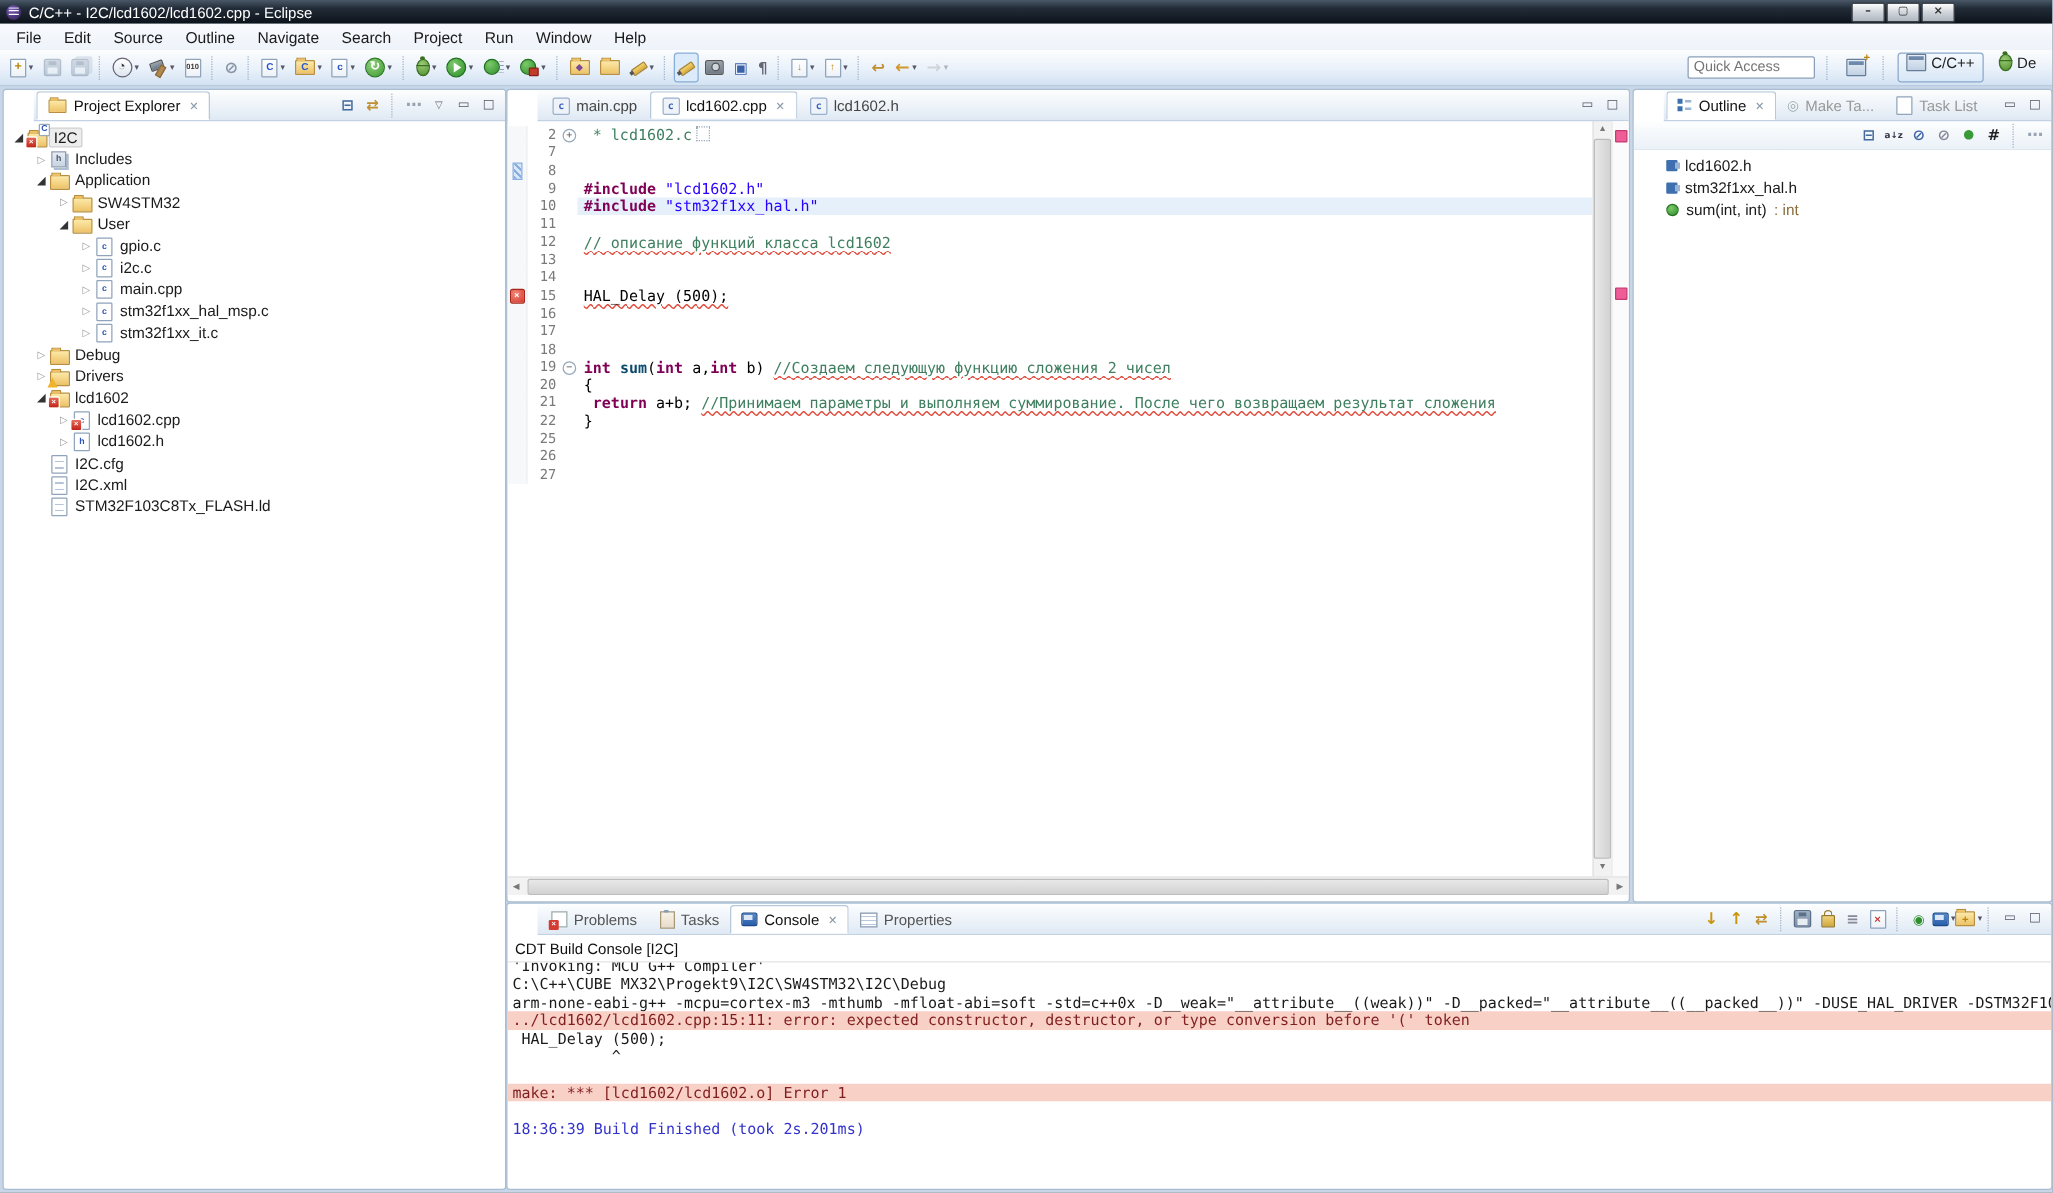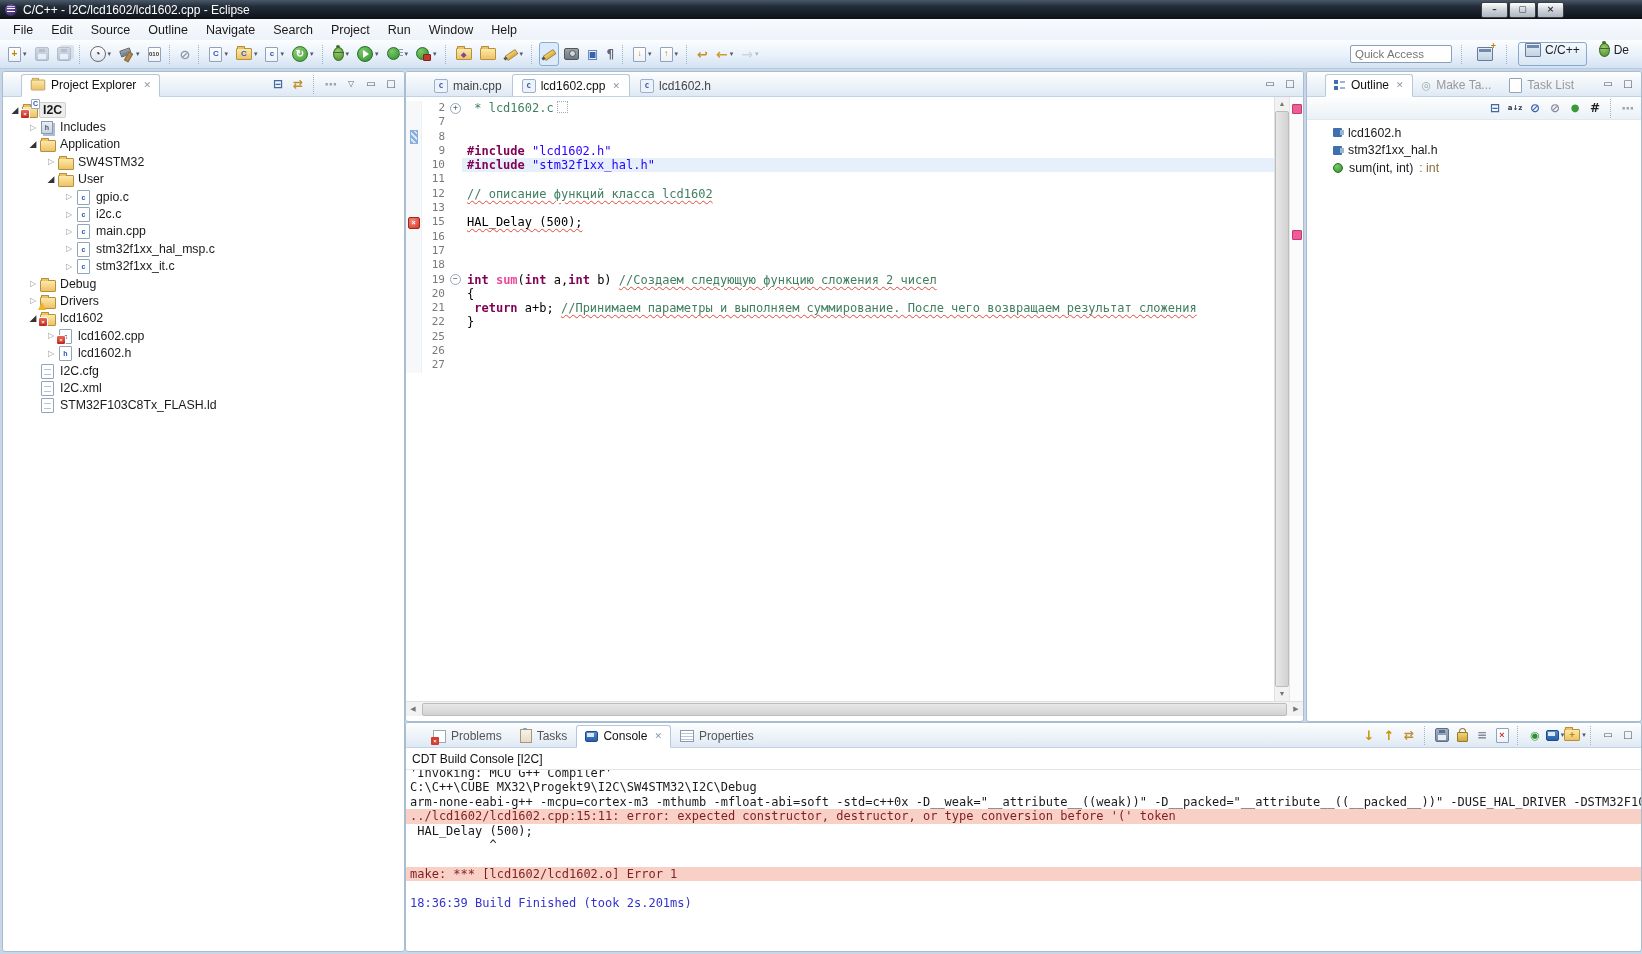--- a/index.html
+++ b/index.html
@@ -78,60 +78,60 @@
   .i-incline::after{content:"";position:absolute;right:-2px;top:2px;width:4px;height:5px;background:#9ab4d4;}
   .i-method{width:8px;height:8px;border-radius:50%;background:radial-gradient(circle at 35% 30%,#7cc96a,#2f8f2a);border:1px solid #25701f;}
 
   
   .panel{position:absolute;background:#fff;border:1px solid #a9bdd1;border-radius:3px;overflow:hidden;}
   #explorer{left:2px;top:71px;width:401px;height:879px;}
   #editor{left:405px;top:71px;width:897px;height:649px;}
   #outline{left:1306px;top:71px;width:334px;height:649px;}
   #console{left:405px;top:722px;width:1235px;height:228px;}
 
-  .tabbar{height:24px;background:linear-gradient(#fdfefe,#dfe9f4);border-bottom:1px solid #c2d2e2;display:flex;align-items:center;padding-left:18px;position:relative;}
+  .tabbar{height:24px;background:linear-gradient(#fdfefe,#dfe9f4);border-bottom:1px solid #c2d2e2;display:flex;align-items:flex-start;padding-left:2px;position:relative;margin-left:24px;}
   .vtab{display:flex;align-items:center;gap:5px;height:21px;padding:0 8px;font-size:12px;color:#555;position:relative;top:1px;border:1px solid transparent;white-space:nowrap;}
   .vtab.active{background:#fff;border-color:#b6c8da;border-bottom-color:#fff;border-radius:3px 3px 0 0;color:#111;}
   .vtab.dim{color:#999;}
   .tclose{font-size:9px;color:#8a99a8;margin-left:2px;}
   .corner{position:absolute;right:4px;top:3px;display:flex;gap:2px;align-items:center;height:18px;}
   .cbtn{display:inline-flex;align-items:center;justify-content:center;width:18px;height:18px;border-radius:2px;}
 
   
   .tree{padding-top:4px;font-size:12.3px;color:#1a1a1a;}
   .trow{display:flex;align-items:center;height:17.4px;}
   .tw{width:12px;text-align:center;font-size:8px;color:#999;flex:none;}
   .tw.open{color:#333;font-size:9px;}
   .t-ic{width:17px;height:16px;position:relative;display:inline-block;flex:none;margin-right:4px;}
   .t-folder{position:absolute;left:1px;top:4px;}
   .f-doc{position:absolute;left:2px;top:1px;width:11px;height:13px;background:#fff;border:1px solid #90a4bb;border-radius:1px;font:bold 7px/13px "Liberation Sans",sans-serif;color:#2a56b8;text-align:center;}
   .f-lines{background:repeating-linear-gradient(#fff 0 2px,#b6c4d6 2px 3px,#fff 3px 5px) center/7px 9px no-repeat,#fff;}
   .badge-c{position:absolute;right:-2px;top:-3px;font:bold 7px/8px "Liberation Sans",sans-serif;color:#2a56b8;background:#fff;border:1px solid #9ab;padding:0 1px;border-radius:1px;}
   .t-inc{position:absolute;left:2px;top:2px;}
   .ov-e{position:absolute;left:-1px;bottom:-1px;width:8px;height:8px;background:linear-gradient(#e66a5a,#c22318);border:1px solid #fff;border-radius:2px;color:#fff;font:bold 6px/8px "Liberation Sans",sans-serif;text-align:center;}
   .ov-w{position:absolute;left:-1px;bottom:-1px;width:0;height:0;border-left:4px solid transparent;border-right:4px solid transparent;border-bottom:8px solid #f0b429;}
-  .sel-box{border:1px solid #cfcfcf;background:#ededed;border-radius:2px;padding:0 3px;margin-left:-3px;font-weight:bold;}
+  .sel-box{border:1px solid #cfcfcf;background:#ededed;border-radius:2px;padding:0 3px;margin-left:-3px;}
   .tlabel{white-space:nowrap;}
 
   
   .etab{display:flex;align-items:center;gap:5px;height:21px;padding:0 9px;font-size:12px;color:#444;position:relative;top:1px;border:1px solid transparent;border-bottom:none;}
   .etab.active{background:#fff;border-color:#b6c8da;border-radius:3px 3px 0 0;color:#111;}
   .editor-body{display:flex;height:604px;}
   .code-area{flex:1;overflow:hidden;padding-top:4px;background:#fff;}
   .cl{display:flex;align-items:center;height:14.3px;}
   .ann{width:15px;flex:none;background:#f6f8fa;border-right:1px solid #eceff3;height:100%;display:flex;align-items:center;justify-content:center;}
   .ln{width:23px;flex:none;text-align:right;color:#7a7a7a;font:11px/14.3px "DejaVu Sans Mono",monospace;padding-right:4px;}
   .fd{width:13px;flex:none;display:flex;align-items:center;justify-content:center;}
   .fold{width:9px;height:9px;border:1px solid #97a8bb;border-radius:50%;background:#fff;color:#556;font:8px/8px "DejaVu Sans Mono",monospace;text-align:center;}
   .code{flex:1;font:12px/14.3px "DejaVu Sans Mono",monospace;white-space:pre;color:#000;padding-left:5px;}
   .cl.cur .code{background:#e6f0fb;}
   .s-kw{color:#7f0055;font-weight:bold;}
   .s-str{color:#2a00ff;}
   .s-cmt{color:#3f7f5f;}
-  .s-fn{font-weight:bold;color:#ec4899;}
+  .s-fn{font-weight:bold;color:#0c4a6e;}
   .s-sp{text-decoration:underline;text-decoration-style:wavy;text-decoration-color:#e04a3a;text-decoration-thickness:1px;text-underline-offset:2px;}
   .foldbox{display:inline-block;width:9px;height:10px;border:1px dotted #9aabbc;margin-left:3px;vertical-align:-1px;}
   .ann-err{width:10px;height:10px;background:radial-gradient(circle at 35% 30%,#f08a7a,#d8362a);border:1px solid #a82318;border-radius:2px;color:#fff;font:bold 7px/10px "Liberation Sans",sans-serif;text-align:center;}
   .ann-diff{width:6px;height:12px;background:repeating-linear-gradient(45deg,#88aee0 0 2px,#d8e6f6 2px 4px);border:1px solid #88aee0;}
   .vscroll{width:14px;flex:none;background:#f2f2f2;border-left:1px solid #e0e0e0;display:flex;flex-direction:column;align-items:center;}
   .varrow{height:14px;width:100%;text-align:center;font-size:7px;color:#777;line-height:14px;}
   .vthumb{flex:1;width:12px;background:linear-gradient(90deg,#e8e8e8,#d2d2d2);border:1px solid #bcbcbc;border-radius:2px;margin:0 0 0 0;}
   .oruler{width:13px;flex:none;background:#fbfbfb;border-left:1px solid #e6e6e6;position:relative;}
   .omark{position:absolute;left:2px;width:8px;height:8px;background:#ef5d96;border:1px solid #c23a72;border-radius:1px;}
   .hscroll{height:14px;background:#f2f2f2;border-top:1px solid #e0e0e0;display:flex;align-items:center;}
@@ -537,20 +537,26 @@
           </div>
           <div class="cl">
             <span class="ann"></span>
             <span class="ln">12</span>
             <span class="fd"></span>
             <span class="code"><span class="s-cmt s-sp">// описание функций класса lcd1602</span></span>
           </div>
           <div class="cl">
             <span class="ann"></span>
             <span class="ln">13</span>
+            <span class="fd"></span>
+            <span class="code"></span>
+          </div>
+          <div class="cl">
+            <span class="ann"></span>
+            <span class="ln">14</span>
             <span class="fd"></span>
             <span class="code"></span>
           </div>
           <div class="cl">
             <span class="ann">
               <span class="ann-err">×</span>
             </span>
             <span class="ln">15</span>
             <span class="fd"></span>
             <span class="code"><span class="s-sp">HAL_Delay (500);</span></span>

